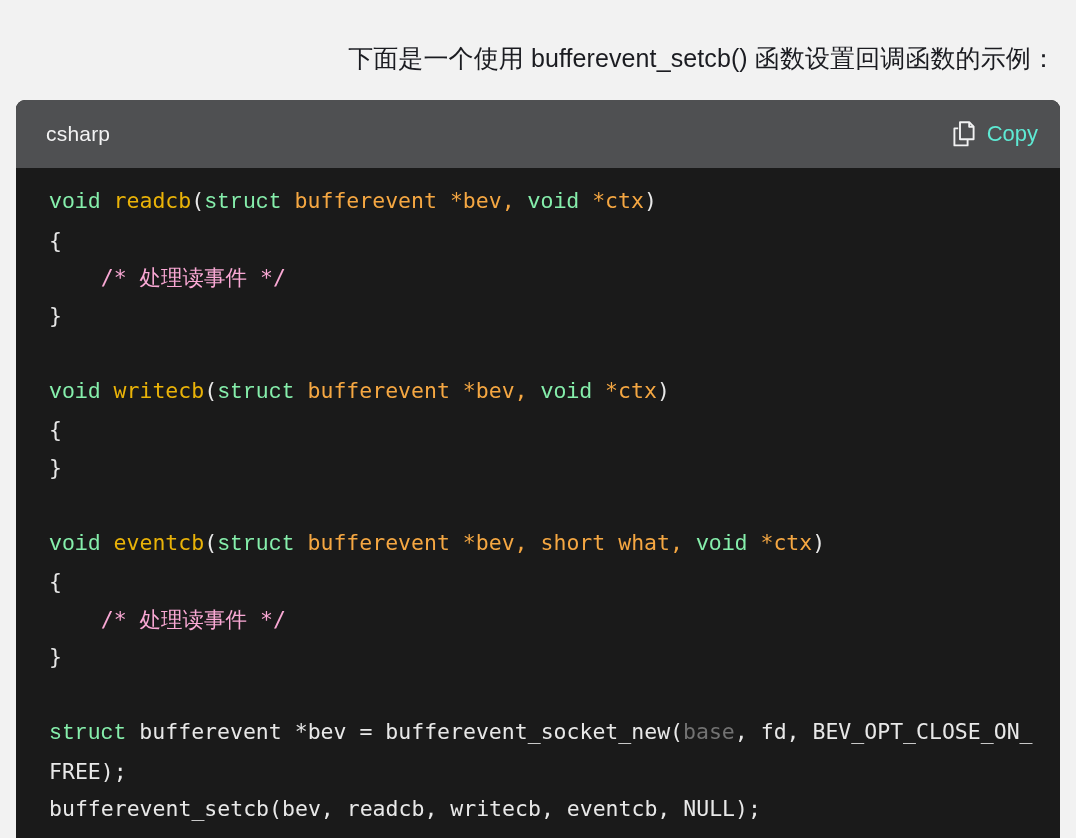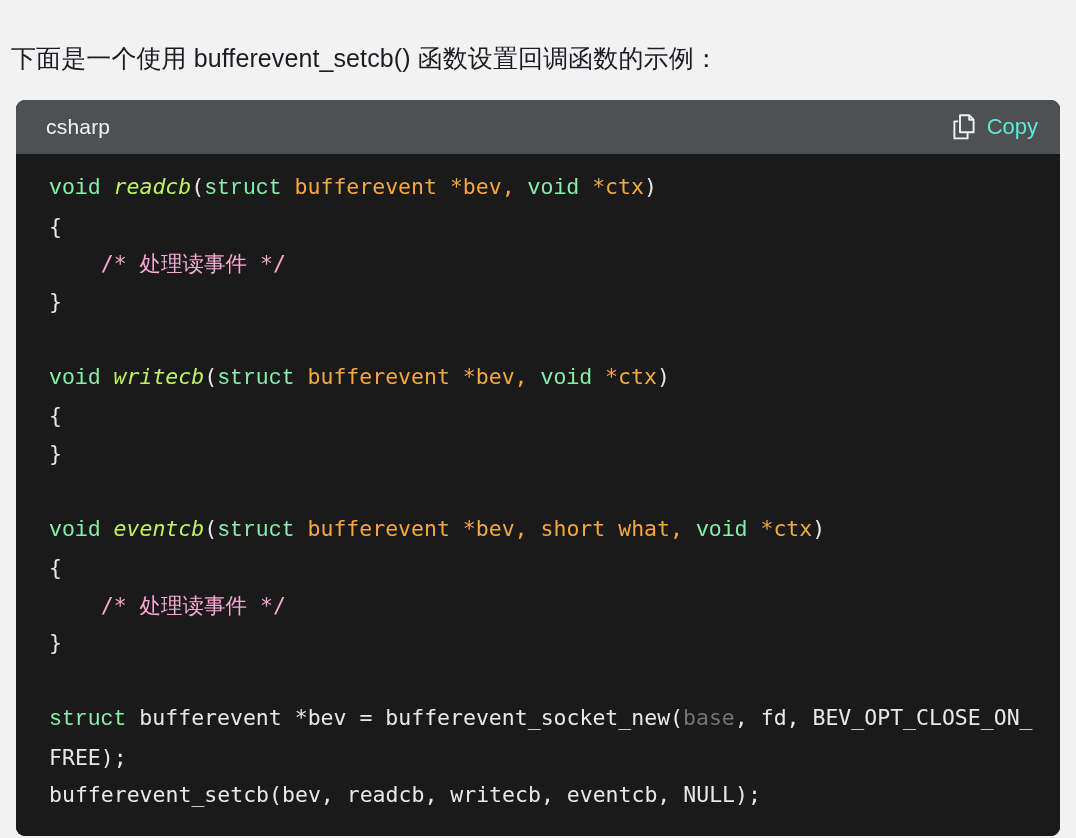--- a/index.html
+++ b/index.html
@@ -15,34 +15,35 @@
   }
 
   
   .intro {
     color: #1b1c21;
     font-size: 25px;
     line-height: 34px;
     padding: 16px 20px 0 11px;
     letter-spacing: 0.1px;
     white-space: nowrap;
+    text-align: right;
   }
 
   
   .code-block {
     margin: 24px 16px 0 16px;
     width: 1044px;
     border-radius: 9px;
     overflow: hidden;
     background: #1a1a1a;
   }
 
   .code-header {
     background: #4f5052;
-    height: 54px;
+    height: 68px;
     display: flex;
     align-items: center;
     justify-content: space-between;
     padding: 0 22px 0 30px;
     box-sizing: border-box;
   }
 
   .lang-label {
     color: #f2f2f3;
     font-size: 21px;
@@ -78,21 +79,21 @@
     white-space: pre-wrap;
     word-break: break-all;
     min-height: 37.5px;
   }
   .code-line.blank {
     white-space: pre;
   }
 
   
   .tok-kw    { color: #86efac; font-family: Liberation Mono, monospace; }
-  .tok-fn    { color: #bef264; font-style: italic; }
+  .tok-fn    { color: #eab308; }
   .tok-type  { color: #f5a742; }
   .tok-plain { color: #e8e8e8; }
   .tok-cmt   { color: #f9a8d4; }
   .tok-var   { color: #737373; }
 </style>
 </head>
 <body>
 
 <p class="intro">下面是一个使用 bufferevent_setcb() 函数设置回调函数的示例：</p>
 

